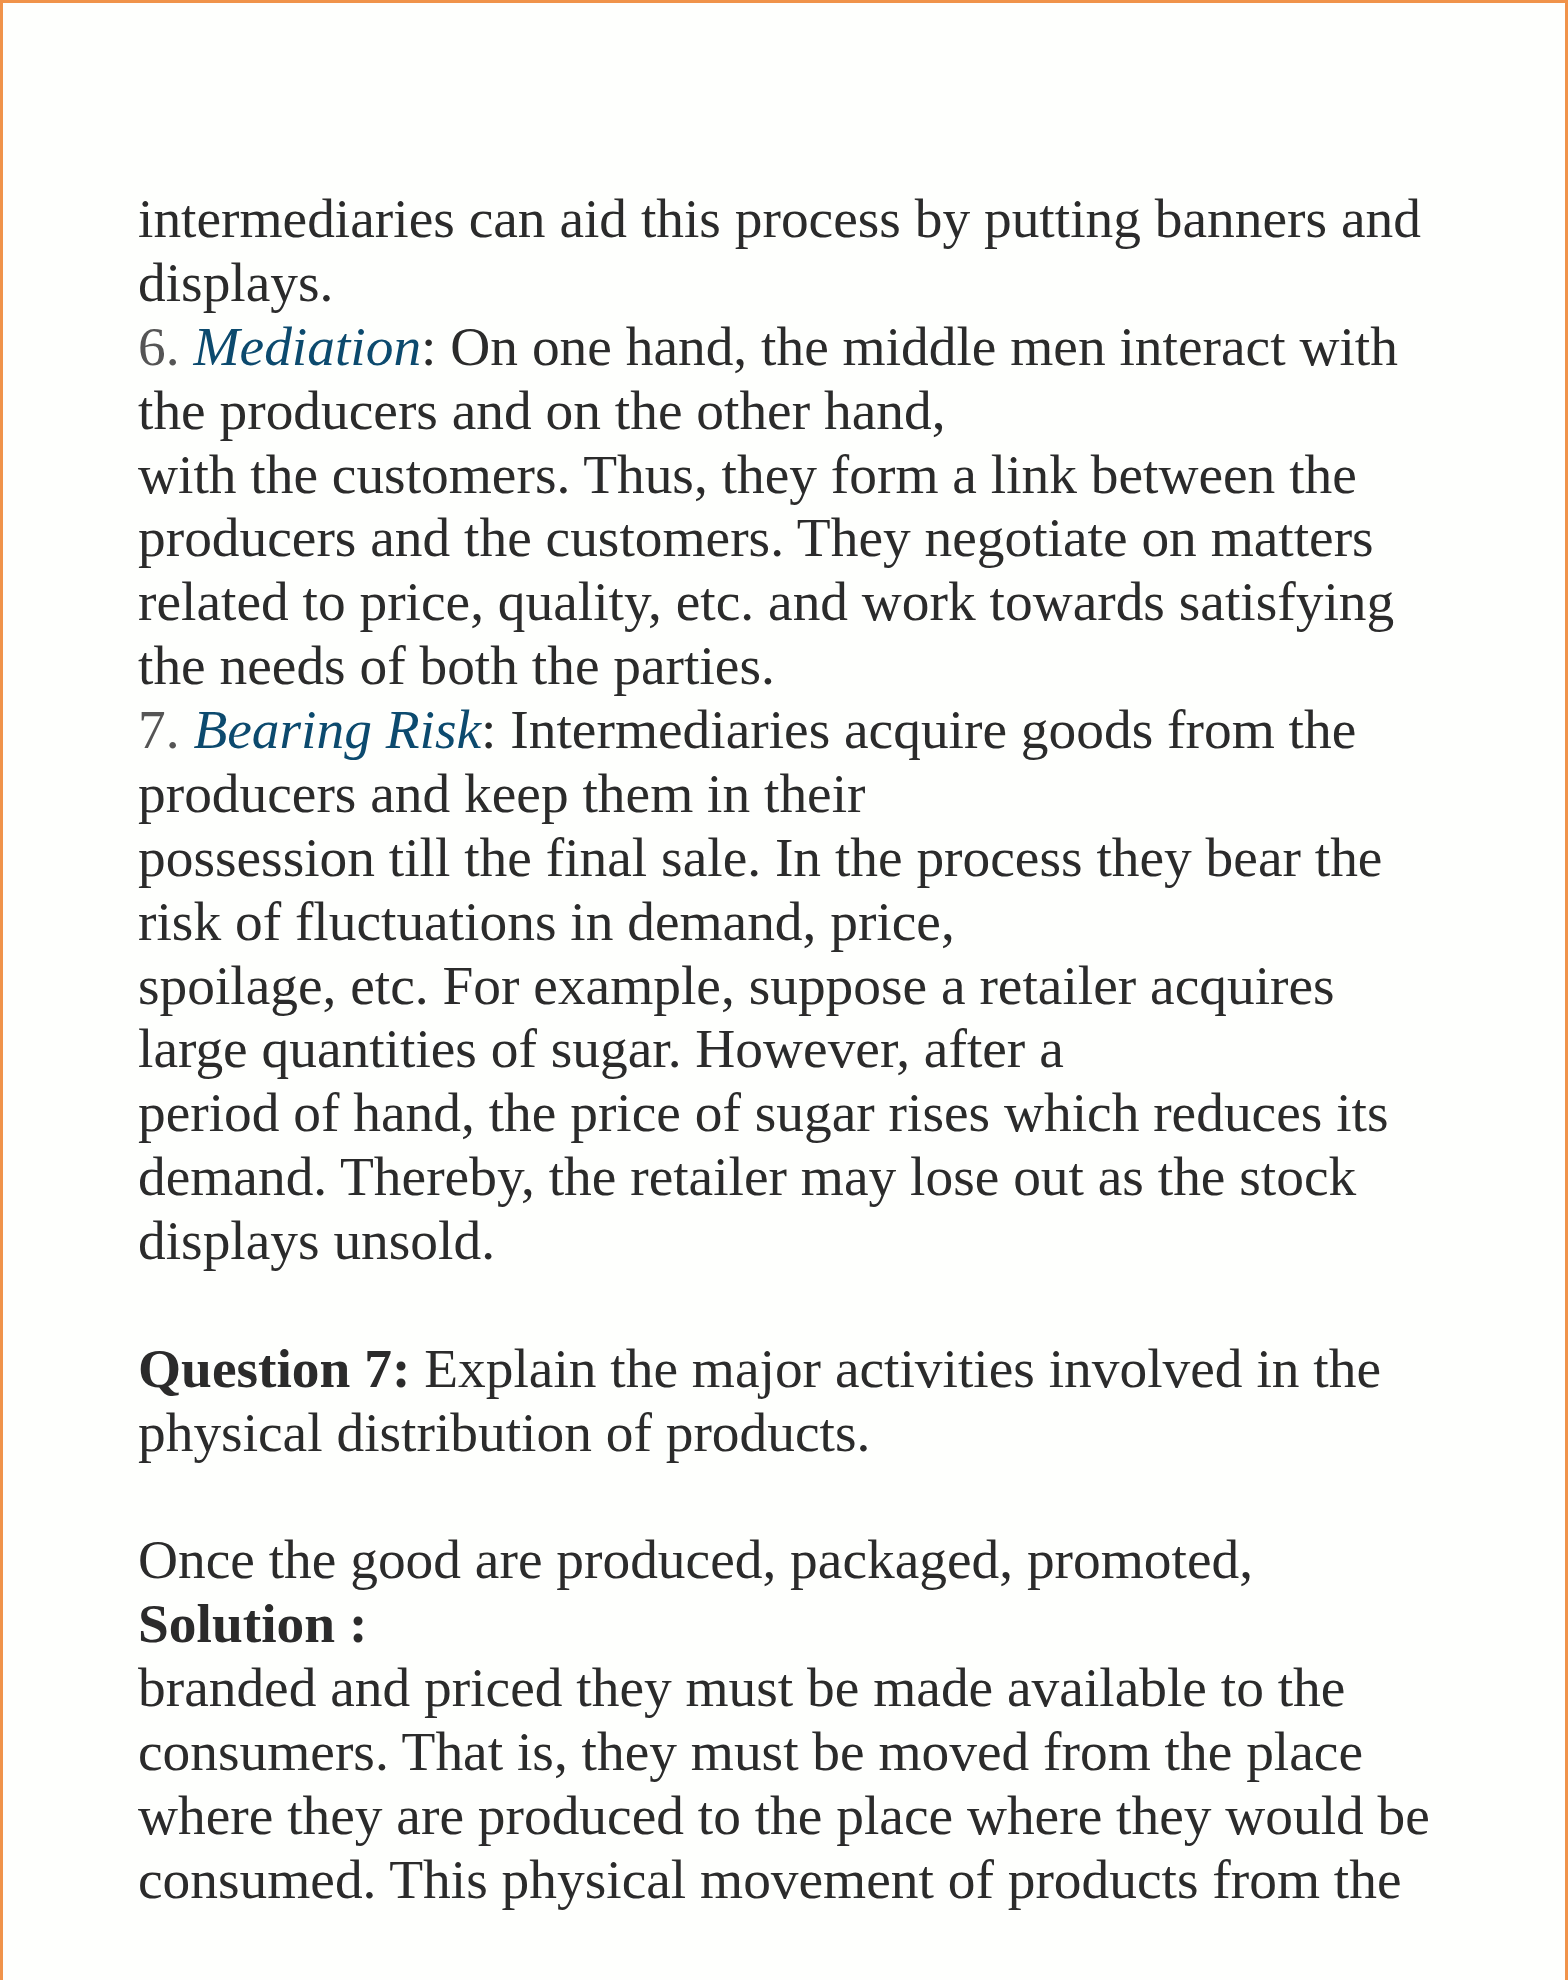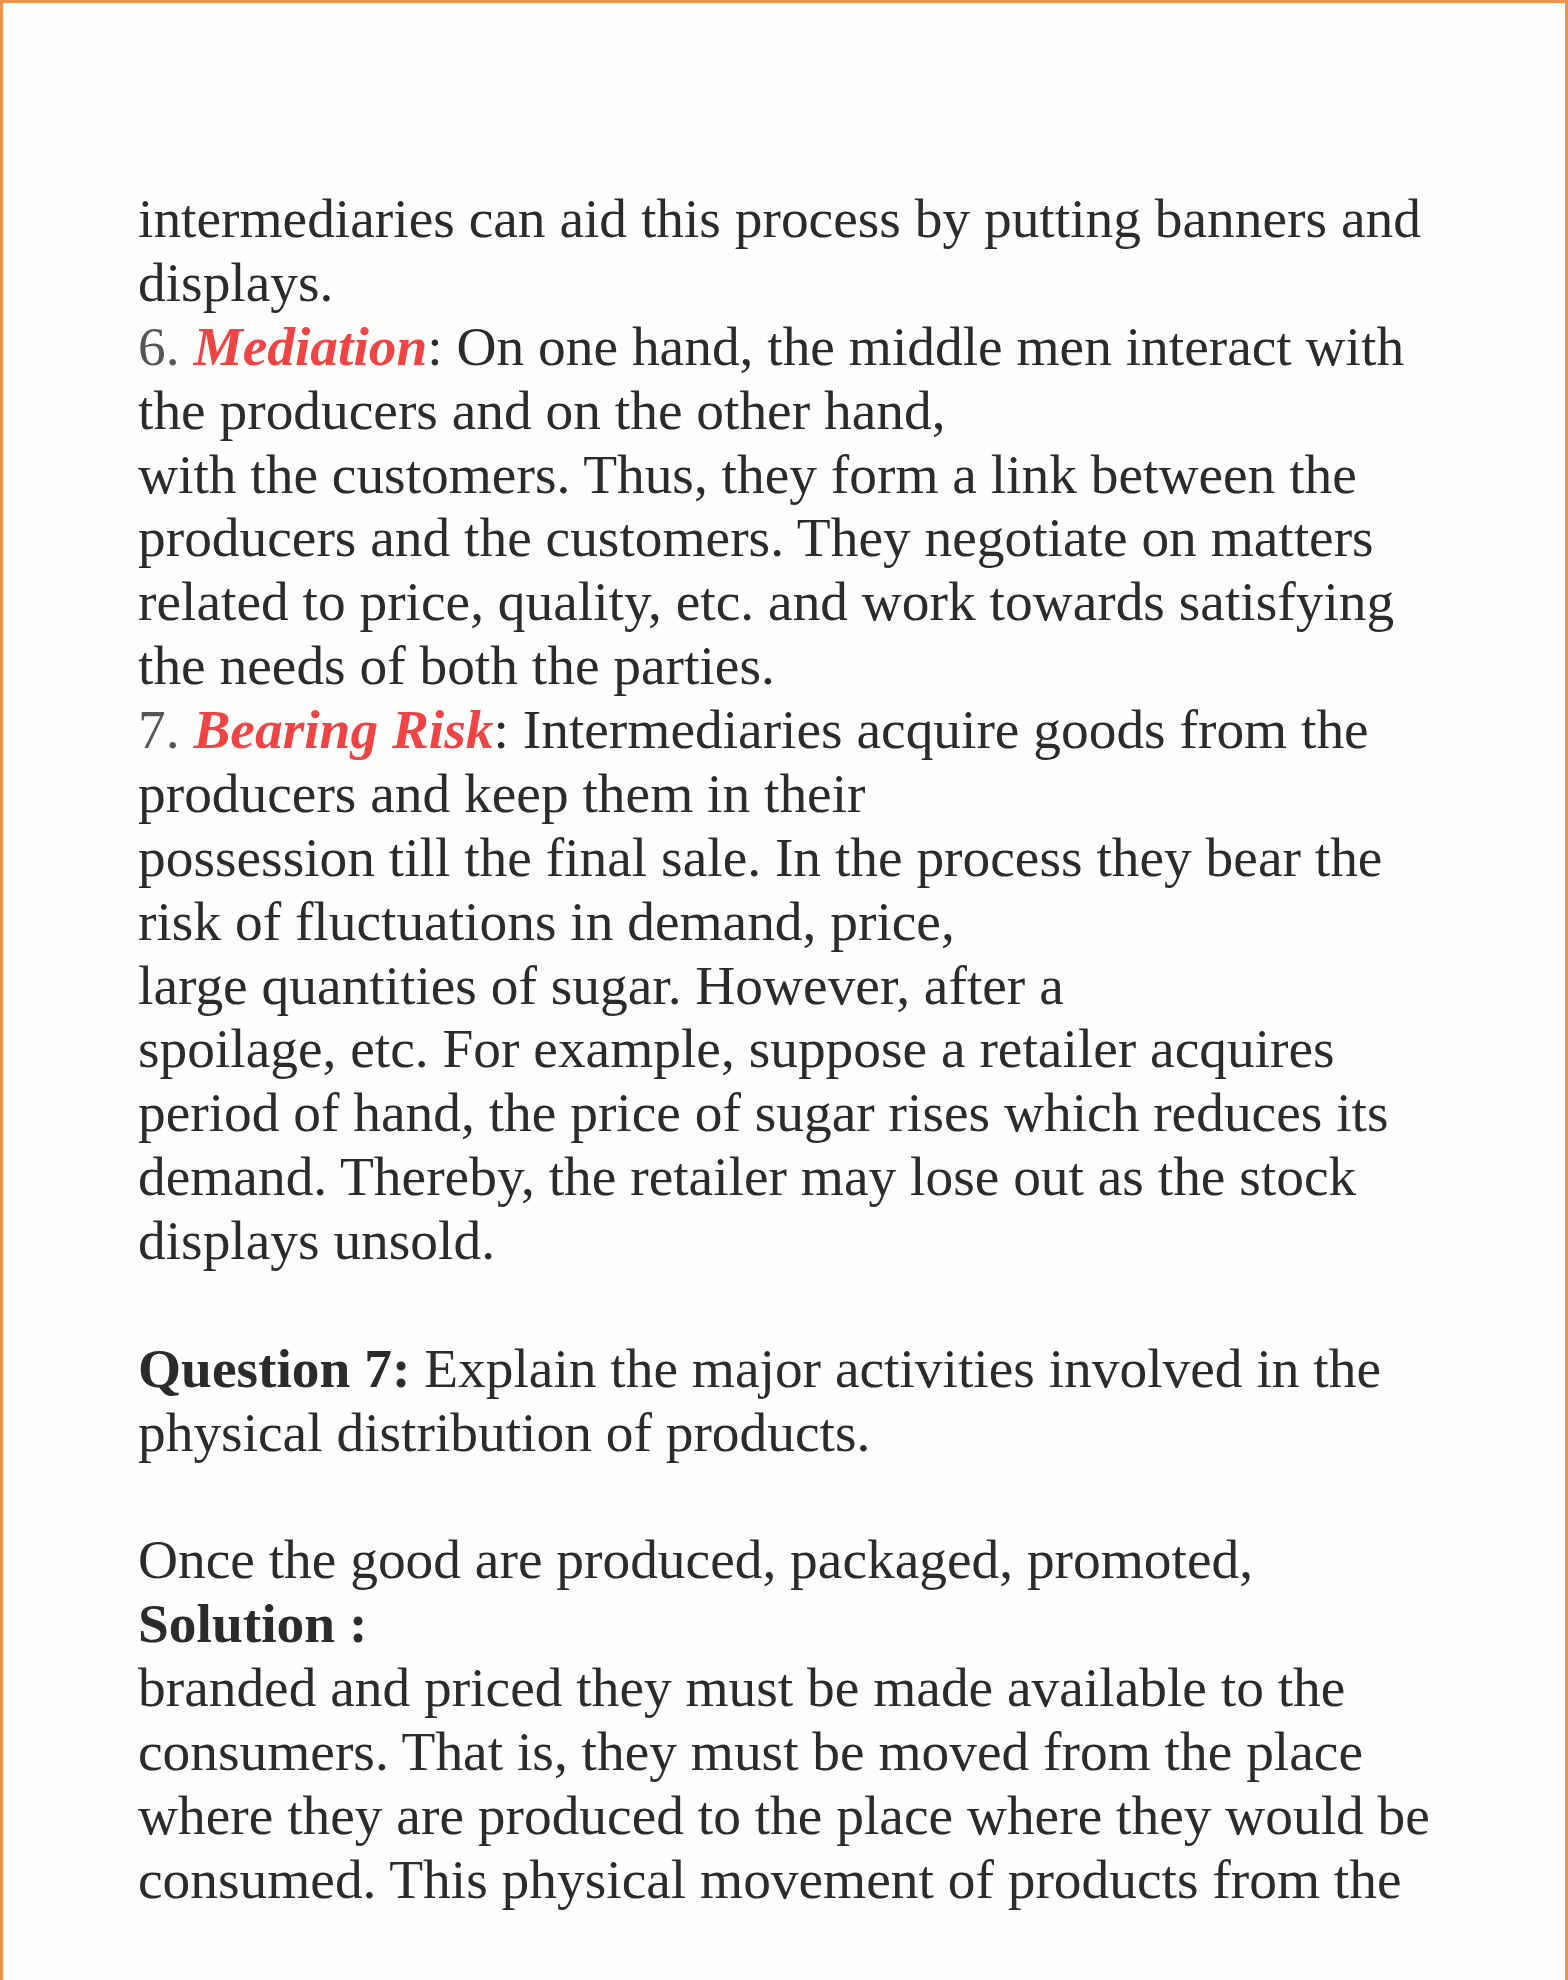--- a/index.html
+++ b/index.html
@@ -41,23 +41,23 @@
     height: 63.875px;
   }
   .blank {
     display: block;
     height: 63.875px;
   }
   .num {
     color: #555555;
   }
   .bi {
-    font-weight: bold;
+    font-weight: normal;
     font-style: italic;
-    color: #ef4444;
+    color: #0c4a6e;
   }
   .b {
     font-weight: bold;
     color: #2b2b2b;
   }
 </style>
 </head>
 <body>
 
 <div class="page-frame">
@@ -70,22 +70,22 @@
     <span class="line">the producers and on the other hand,</span>
     <span class="line">with the customers. Thus, they form a link between the</span>
     <span class="line">producers and the customers. They negotiate on matters</span>
     <span class="line">related to price, quality, etc. and work towards satisfying</span>
     <span class="line">the needs of both the parties.</span>
 
     <span class="line"><span class="num">7.</span> <span class="bi">Bearing Risk</span><span>: Intermediaries acquire goods from the</span></span>
     <span class="line">producers and keep them in their</span>
     <span class="line">possession till the final sale. In the process they bear the</span>
     <span class="line">risk of fluctuations in demand, price,</span>
+    <span class="line">spoilage, etc. For example, suppose a retailer acquires</span>
     <span class="line">large quantities of sugar. However, after a</span>
-    <span class="line">spoilage, etc. For example, suppose a retailer acquires</span>
     <span class="line">period of hand, the price of sugar rises which reduces its</span>
     <span class="line">demand. Thereby, the retailer may lose out as the stock</span>
     <span class="line">displays unsold.</span>
 
     <span class="blank"></span>
 
     <span class="line"><span class="b">Question 7:</span><span> Explain the major activities involved in the</span></span>
     <span class="line">physical distribution of products.</span>
 
     <span class="blank"></span>

